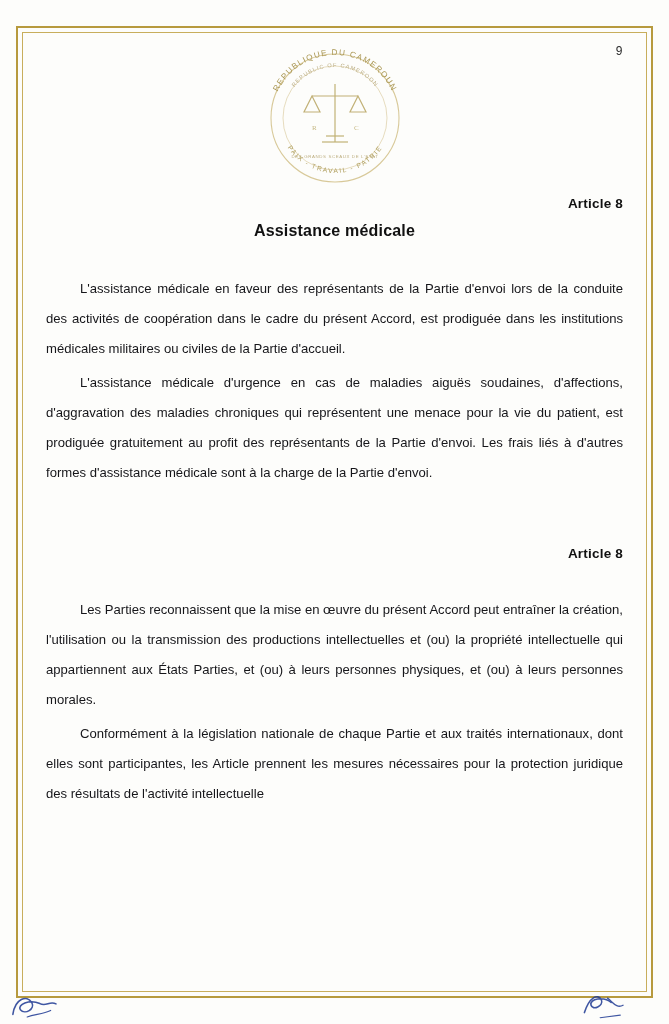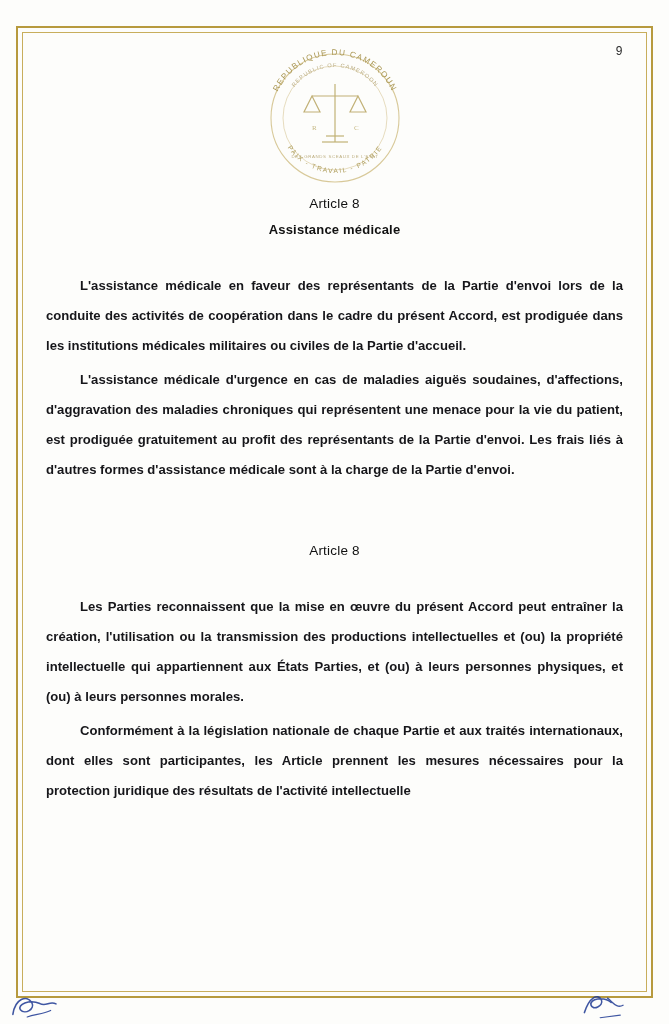--- a/index.html
+++ b/index.html
@@ -70,45 +70,44 @@
   
   .content {
     position: absolute;
     left: 46px;
     right: 46px;
     top: 196px;
     bottom: 60px;
   }
 
   .article-head {
-    text-align: center;
-    font-weight: normal;
+    text-align: right;
+    font-weight: bold;
     font-size: 13.5px;
     color: #111;
     letter-spacing: 0.2px;
   }
   .article-title {
     text-align: center;
     font-weight: bold;
-    font-size: 13px;
+    font-size: 16px;
     color: #111;
     margin-top: 11px;
     letter-spacing: 0.2px;
   }
 
   p.para {
     font-size: 13.1px;
     line-height: 30px;
     text-align: justify;
     text-justify: inter-word;
     margin: 0;
     text-indent: 34px;
     color: #16161a;
     hyphens: none;
-    font-weight: bold;
   }
   .block-gap-sm { height: 4px; }
   .section-gap { height: 58px; }
   .after-title-gap { height: 34px; }
 
   
   .sig {
     position: absolute;
     bottom: 2px;
     font-family: "Liberation Serif", serif;

